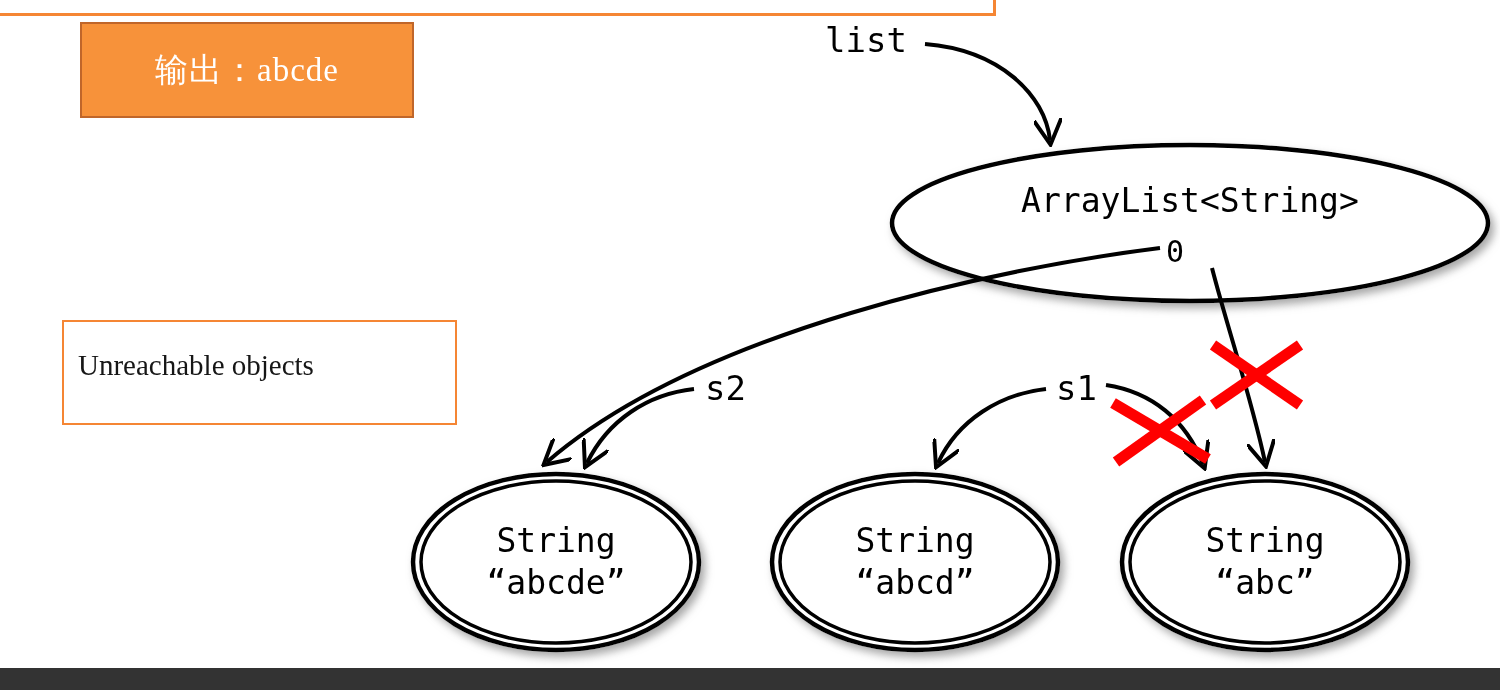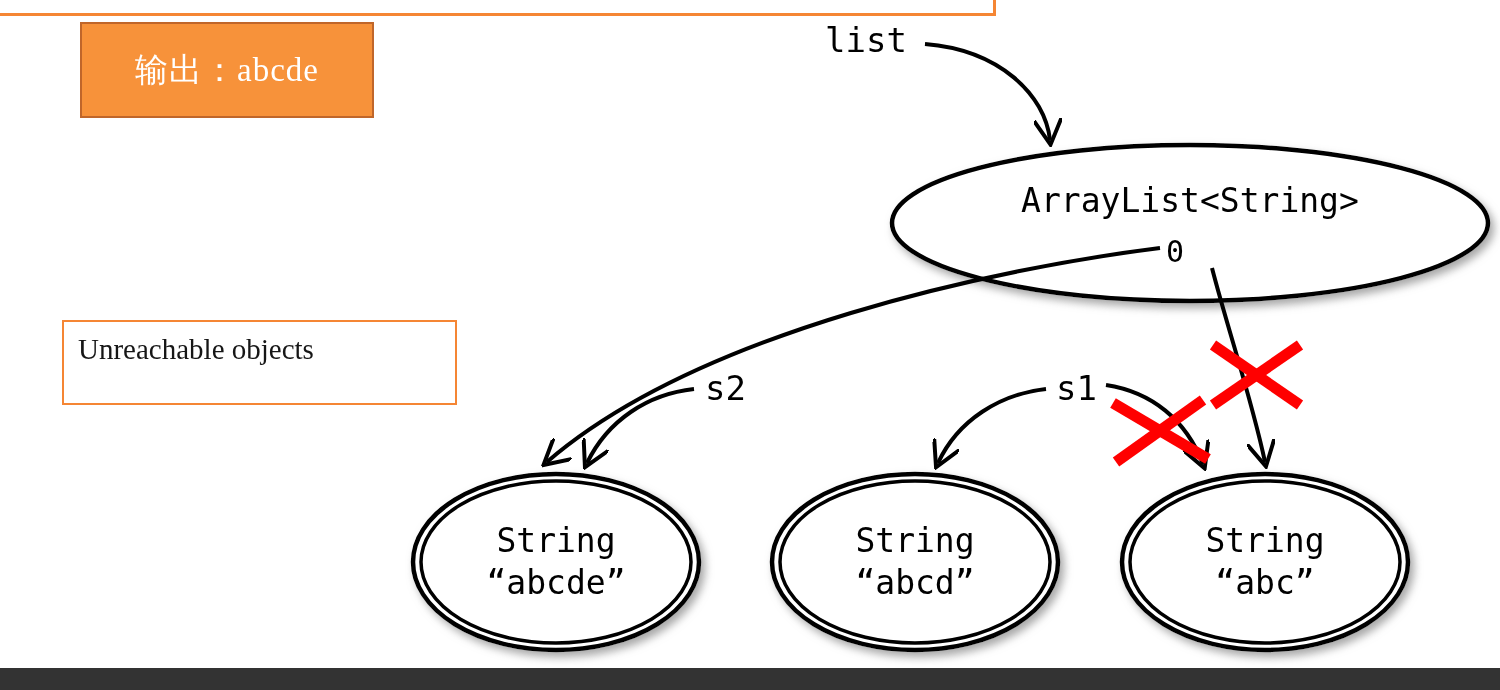--- a/index.html
+++ b/index.html
@@ -28,21 +28,21 @@
     border: 3px solid #F58634;
     background: #ffffff;
     box-sizing: border-box;
   }
 
   
   .output-box {
     position: absolute;
     left: 80px;
     top: 22px;
-    width: 294px;
+    width: 334px;
     height: 96px;
     background: #F7923A;
     border: 2px solid #C0662A;
     box-sizing: border-box;
     display: flex;
     align-items: center;
     justify-content: center;
   }
   .output-text {
     font-family: "Liberation Serif", serif;
@@ -51,25 +51,25 @@
     letter-spacing: 1px;
     white-space: nowrap;
   }
 
   
   .note-box {
     position: absolute;
     left: 62px;
     top: 320px;
     width: 395px;
-    height: 85px;
+    height: 105px;
     border: 2px solid #F58634;
     background: #ffffff;
     box-sizing: border-box;
-    padding: 6px 12px 0 14px;
+    padding: 22px 12px 0 14px;
   }
   .note-line {
     font-family: "Liberation Serif", serif;
     font-size: 29px;
     color: #161616;
     line-height: 1.45;
     white-space: nowrap;
   }
 
   

